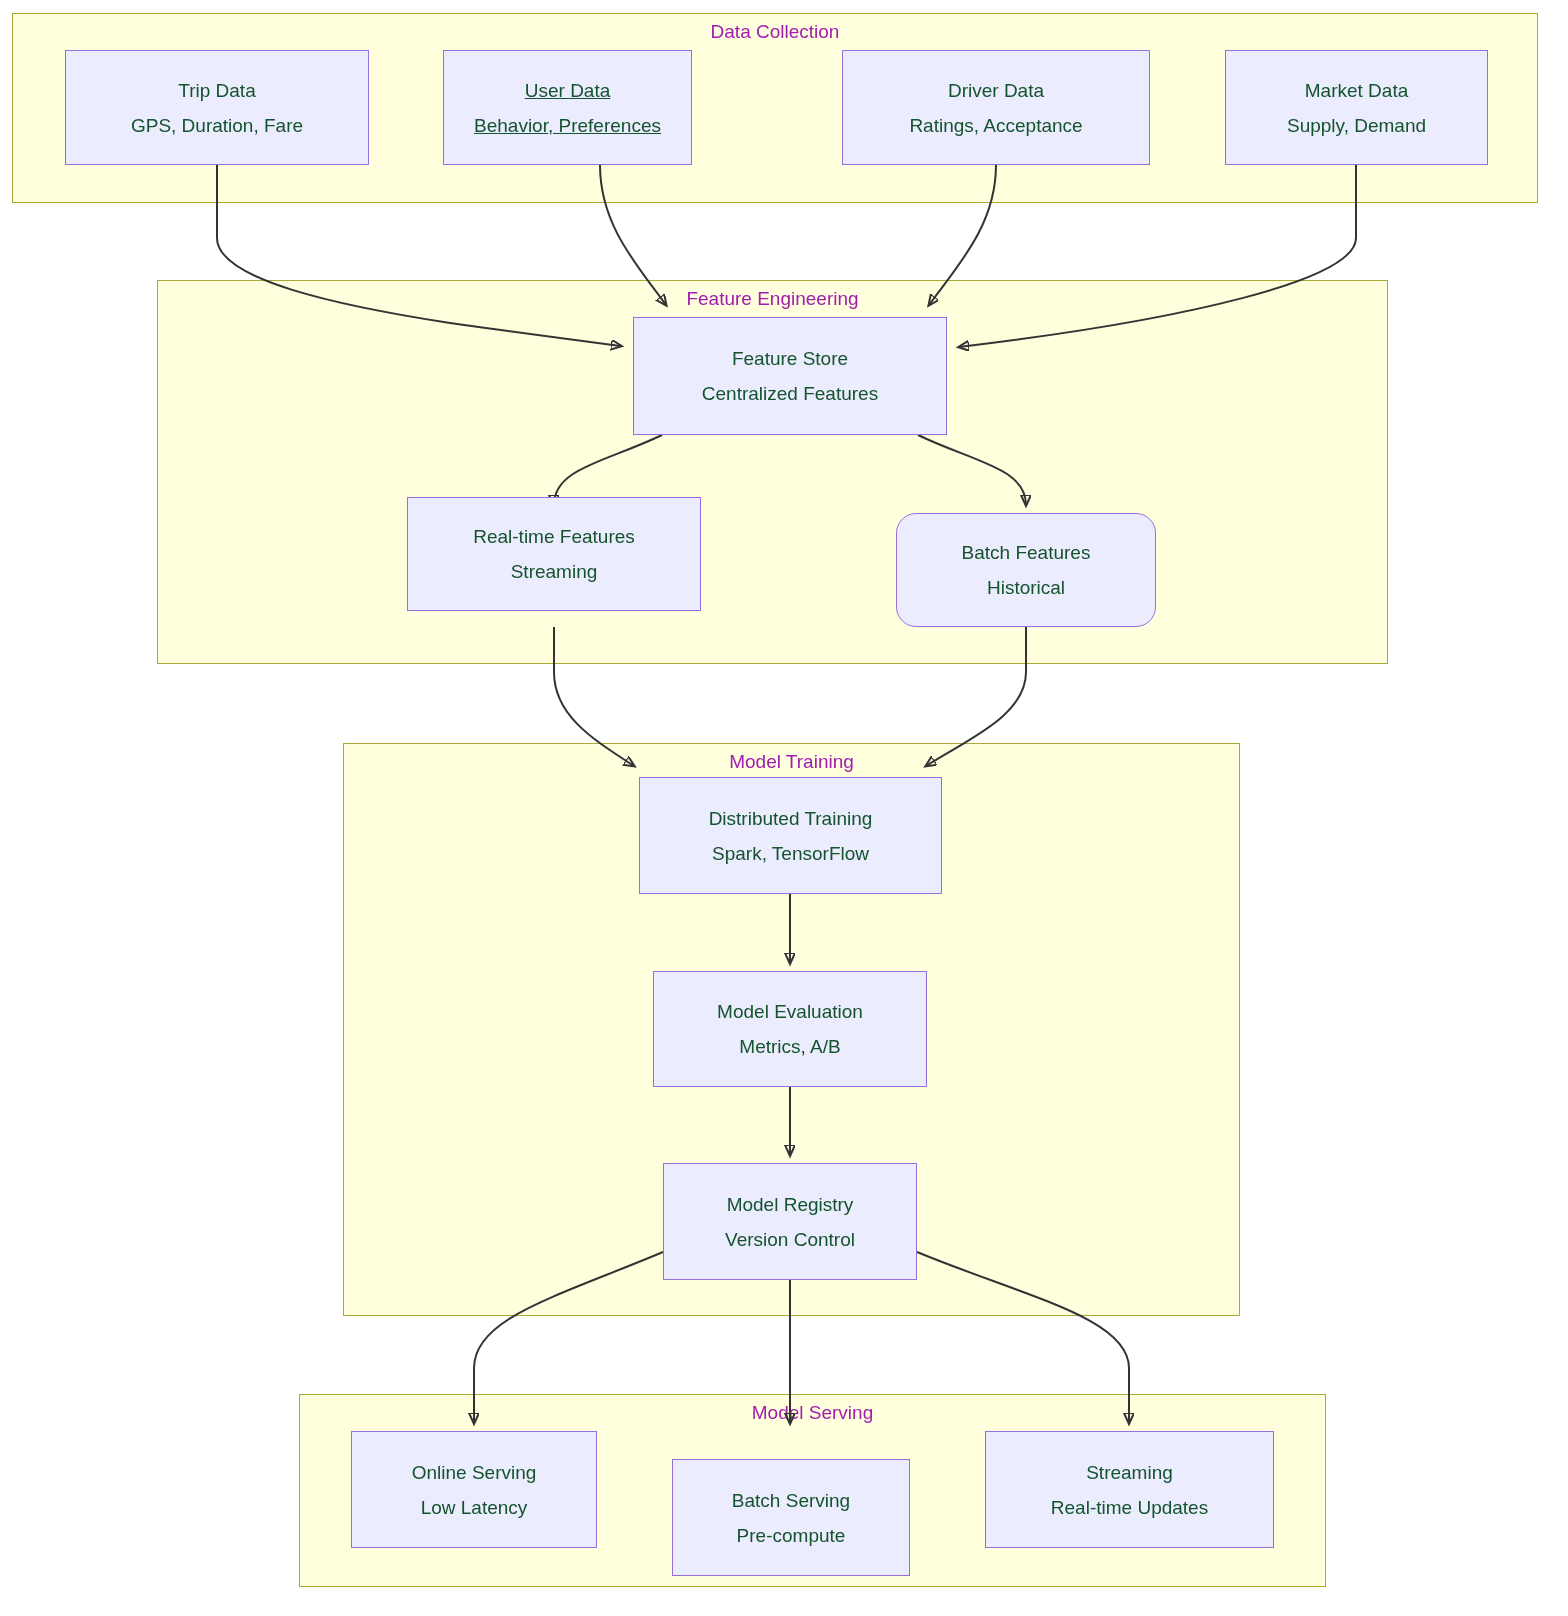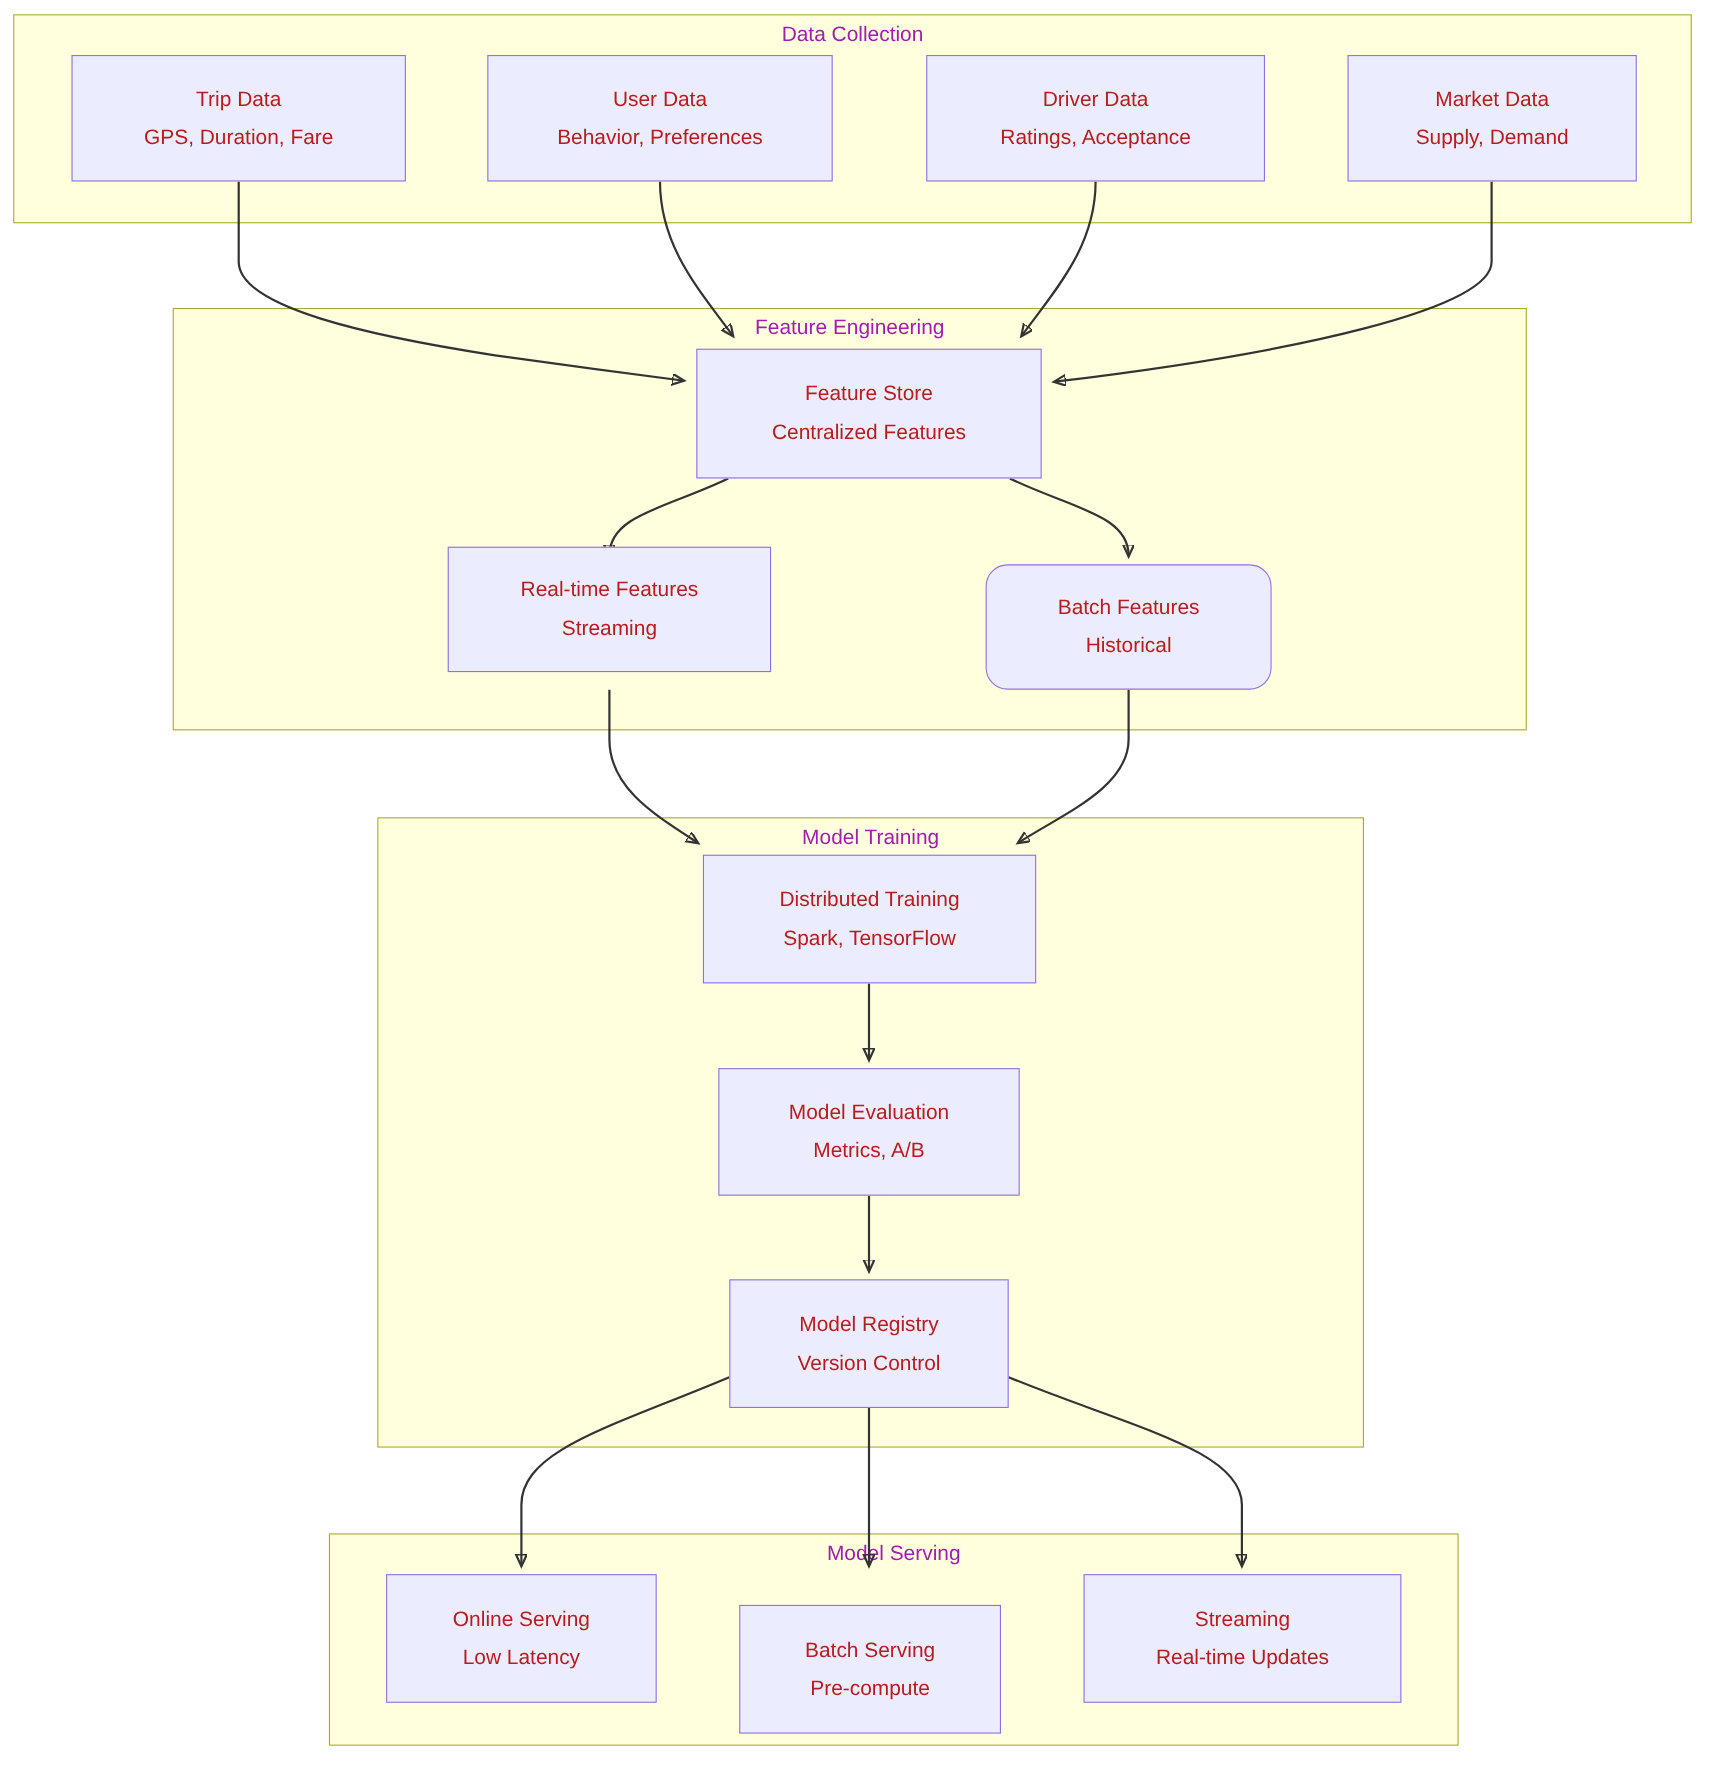--- a/index.html
+++ b/index.html
@@ -43,21 +43,21 @@
     background: #ececff;
     border: 1.5px solid #9370db;
     box-sizing: border-box;
     display: flex;
     flex-direction: column;
     align-items: center;
     justify-content: center;
     text-align: left;
     font-size: 19px;
     line-height: 35px;
-    color: #b91c1c;
+    color: #14532d;
     z-index: 3;
   }
 </style>
 </head>
 <body>
 
 <div class="canvas">
 
   <div class="cluster" style="left:12px; top:13px; width:1526px; height:190px;">
     <div class="cluster-label">Data Collection</div>
@@ -94,21 +94,21 @@
     <path d="M 663 1252 C 556 1297, 474 1318, 474 1368 L 474 1423" marker-end="url(#arrow)"></path>
     <path d="M 790 1280 L 790 1423" marker-end="url(#arrow)"></path>
     <path d="M 917 1252 C 1026 1297, 1129 1318, 1129 1368 L 1129 1423" marker-end="url(#arrow)"></path>
   </svg>
 
   <div class="node" style="left:65px; top:50px; width:304px; height:115px;">
     <span>Trip Data</span>
     <span>GPS, Duration, Fare</span>
   </div>
 
-  <div class="node" style="left:443px; top:50px; width:314px; height:115px;">
+  <div class="node" style="left:443px; top:50px; width:249px; height:115px;text-decoration:underline;">
     <span>User Data</span>
     <span>Behavior, Preferences</span>
   </div>
 
   <div class="node" style="left:842px; top:50px; width:308px; height:115px;">
     <span>Driver Data</span>
     <span>Ratings, Acceptance</span>
   </div>
 
   <div class="node" style="left:1225px; top:50px; width:263px; height:115px;">

